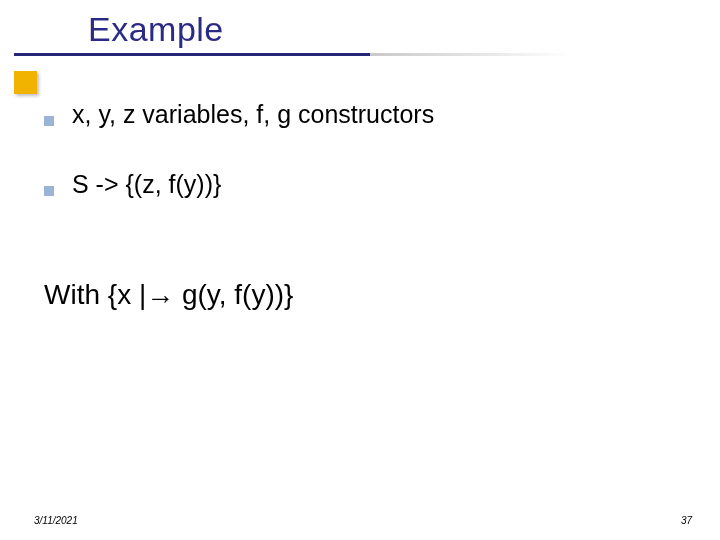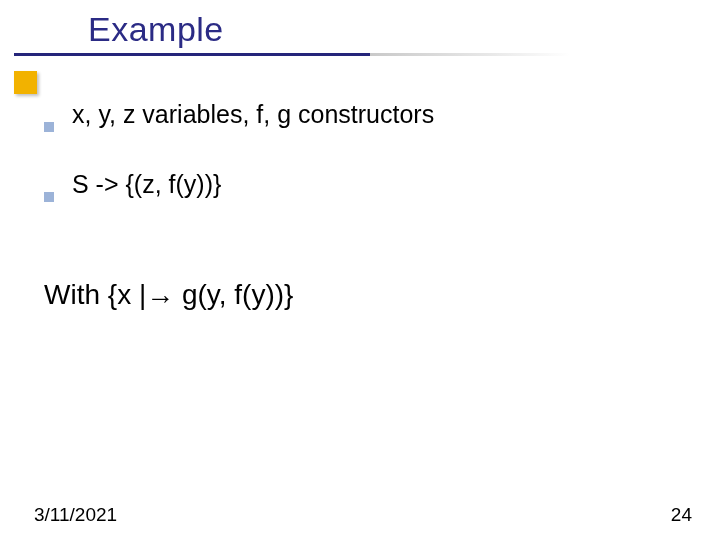--- a/index.html
+++ b/index.html
@@ -54,21 +54,21 @@
   .body {
     position: absolute;
     top: 98px;
     left: 44px;
     right: 30px;
     font-size: 25px;
     line-height: 1.35;
   }
   .bullet-row {
     display: flex;
-    align-items: flex-end;
+    align-items: center;
     margin-bottom: 2px;
   }
   .sq {
     width: 10px;
     height: 10px;
     background: #8faadc;
     background: #6a8cc7;
     flex: 0 0 10px;
     margin-top: 12px;
     margin-right: 18px;
@@ -80,24 +80,25 @@
   .gap { height: 34px; }
   .with-line {
     margin-top: 74px;
     font-size: 28px;
   }
   .footer {
     position: absolute;
     bottom: 14px;
     left: 34px;
     right: 28px;
-    font-size: 19px;
+    font-size: 10px;
     color: #000;
     display: flex;
     justify-content: space-between;
+    font-style: italic;
   }
 </style>
 </head>
 <body>
 
 <div class="title-wrap">
   <div class="title">Example</div>
   <div class="underline"></div>
   <div class="accent"></div>
 </div>
@@ -115,14 +116,14 @@
     <div class="sq"></div>
     <div class="bullet-text">S -&gt; {(z, f(y))}</div>
   </div>
 
   <div class="with-line">With {x |→ g(y, f(y))}</div>
 
 </div>
 
 <div class="footer">
   <span>3/11/2021</span>
-  <span>24</span>
+  <span>37</span>
 </div>
 
 </body></html>

